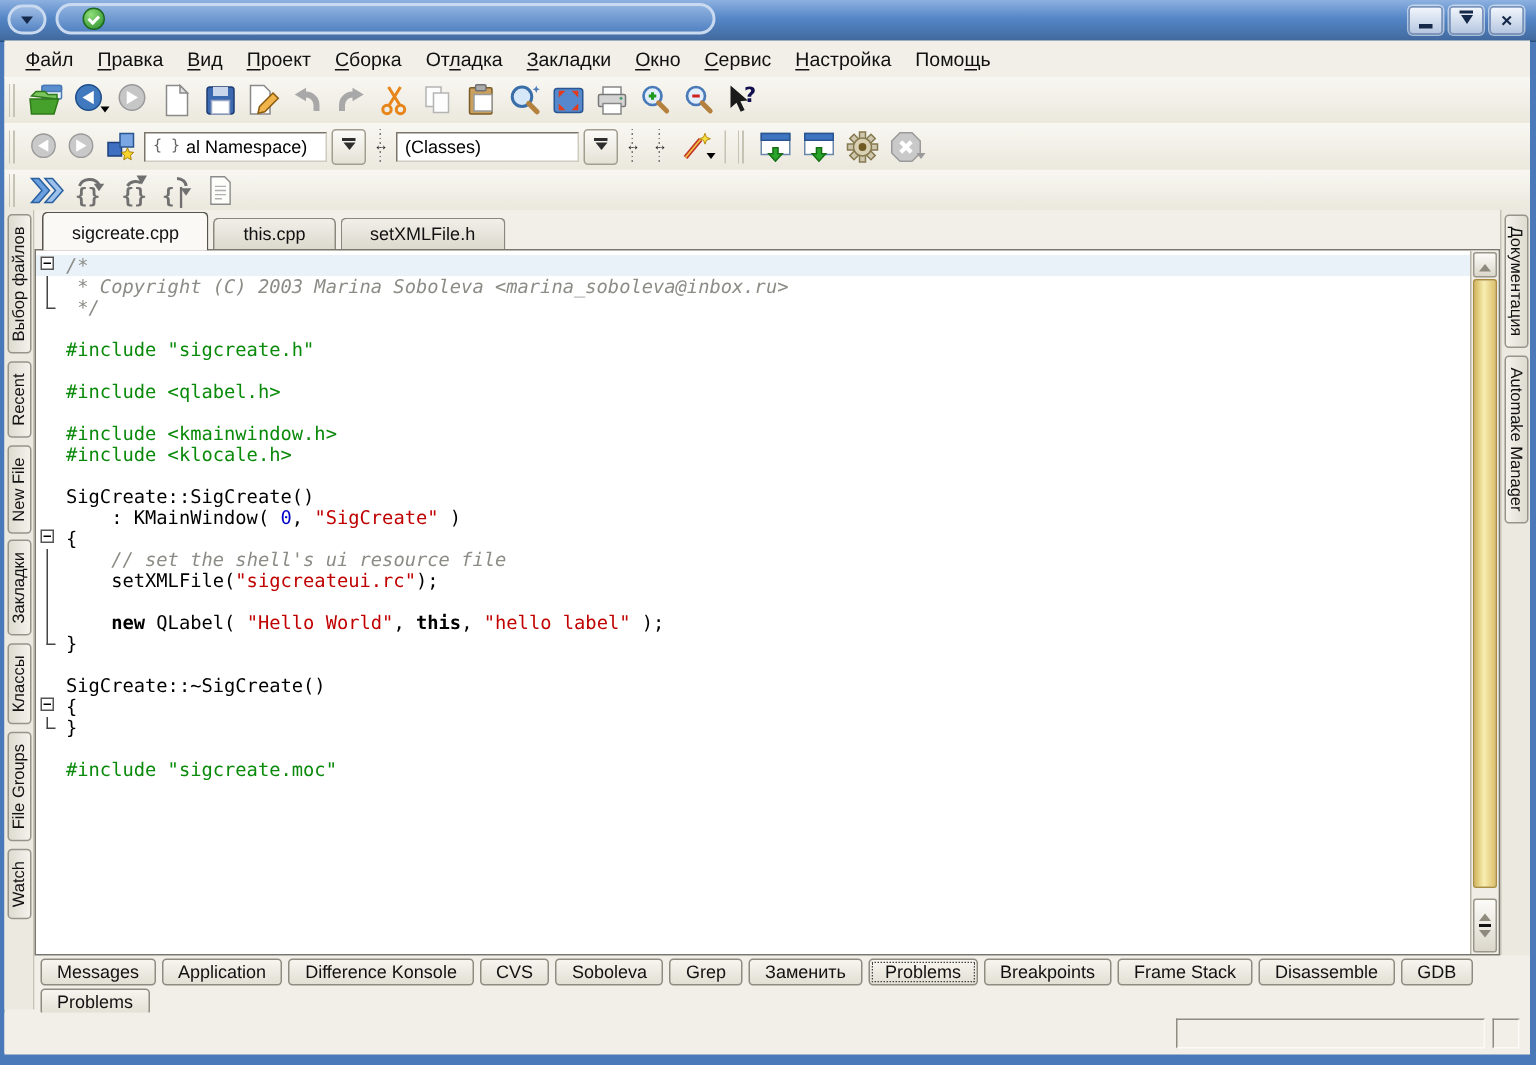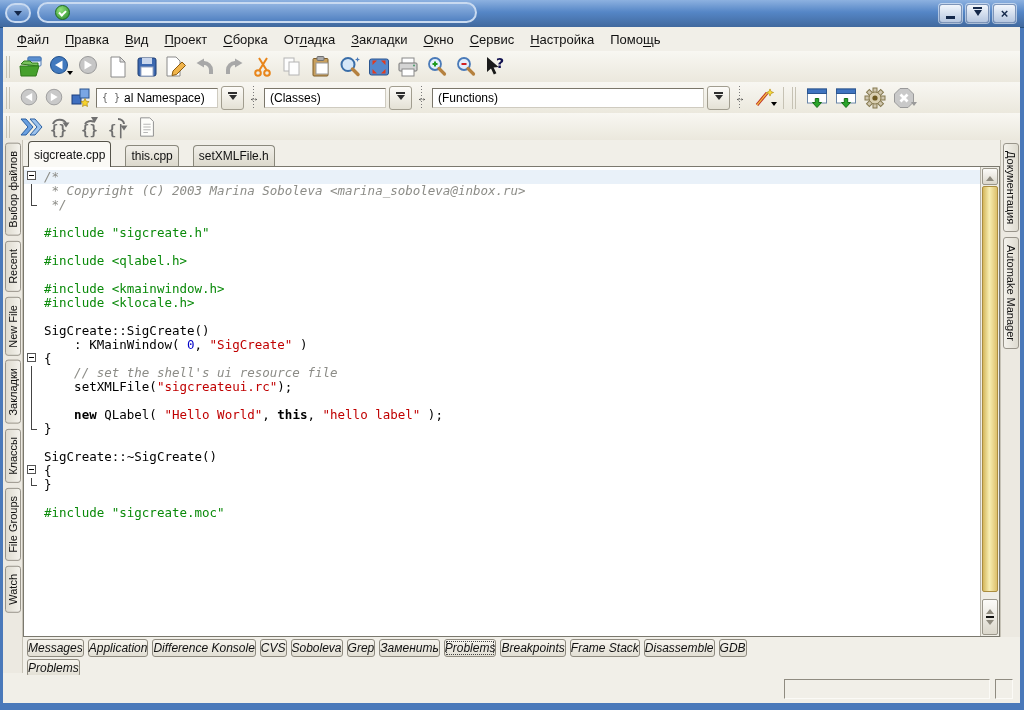--- a/index.html
+++ b/index.html
@@ -72,22 +72,22 @@
   .rightbar{position:absolute;left:1000px;top:140px;width:20px;height:497px;background:#ece9e1;
     border-left:1px solid #c6c2b6;display:flex;flex-direction:column;align-items:center;padding-top:3px;gap:5px;overflow:hidden;box-sizing:border-box;}
   .vtab{font-size:11px;color:#111;background:linear-gradient(90deg,#f4f2ec,#dedbd0);
     border:1px solid #98948a;border-radius:3px;white-space:nowrap;flex:none;}
   .vtab.l{writing-mode:vertical-rl;transform:rotate(180deg);padding:7px 1px;}
   .vtab.r{writing-mode:vertical-rl;padding:7px 1px;}
 
   
   .editor-wrap{position:absolute;left:23px;top:140px;width:977px;height:497px;display:flex;flex-direction:column;}
   .etabbar{height:26px;display:flex;align-items:flex-end;padding-left:5px;background:#f1efe8;flex:none;}
-  .etab{height:20px;padding:0 5px;font-size:12px;border:1px solid #8a887c;border-bottom:none;
-    border-radius:4px 4px 0 0;background:linear-gradient(#f1efe9,#dcd9cd);margin-right:14px;
+  .etab{height:20px;padding:0 19px;font-size:12px;border:1px solid #8a887c;border-bottom:none;
+    border-radius:4px 4px 0 0;background:linear-gradient(#f1efe9,#dcd9cd);margin-right:3px;
     display:flex;align-items:center;color:#111;}
   .etab.active{height:25px;background:#faf9f5;border:1px solid #55534a;border-bottom:none;position:relative;z-index:3;margin-bottom:-1px;}
   .editor-body{flex:1;display:flex;background:#fff;border:1px solid #7a786e;overflow:hidden;position:relative;z-index:1;}
   .code-area{flex:1;overflow:hidden;padding-top:3px;font-family:"DejaVu Sans Mono",monospace;
     font-size:12.5px;line-height:14px;white-space:pre;}
   .cl{display:flex;height:14px;align-items:stretch;}
   .cl.hl{background:#e9f1f9;}
   .fold{width:20px;flex:none;position:relative;}
   .fold.start::before{content:'';position:absolute;left:3px;top:1px;width:9px;height:9px;border:1px solid #555;background:#fff;box-sizing:border-box;}
   .fold.start::after{content:'';position:absolute;left:5px;top:5px;width:5px;height:1px;background:#000;}
@@ -110,23 +110,23 @@
   .arr-up{width:0;height:0;border:4px solid transparent;border-bottom:5px solid #8e8a7e;}
   .arr-dn{width:0;height:0;border:4px solid transparent;border-top:5px solid #8e8a7e;}
   .sdash{width:8px;height:2px;background:#111;}
   .sthumb{position:absolute;left:1px;right:1px;top:19px;height:406px;border:1px solid #ab8d3f;border-radius:2px;
     background:linear-gradient(90deg,#d3b65c 0%,#f8eeb2 45%,#ddбv 0%);box-sizing:border-box;}
   .sthumb{background:linear-gradient(90deg,#d3b65c 0%,#f8eeb2 45%,#ddc06c 100%);}
 
   
   .bottomrows{position:absolute;left:23px;top:637px;width:997px;height:38px;background:#f1efe8;padding-top:2px;box-sizing:border-box;}
   .brow{display:flex;padding:0 0 1px 4px;height:19px;}
-  .bbtn{height:18px;padding:0 0;font-size:12px;color:#111;font-family:"Liberation Sans",sans-serif;
+  .bbtn{height:18px;padding:0 10px;font-size:12px;color:#111;font-family:"Liberation Sans",sans-serif;
     background:linear-gradient(#f7f5ef,#e2dfd4);border:1px solid #8f8b80;border-radius:3px;margin-right:4px;
-    display:flex;align-items:center;flex:none;font-style:italic;}
+    display:flex;align-items:center;flex:none;}
   .bbtn.focus{outline:1px dotted #444;outline-offset:-3px;}
 
   
   .statusbar{position:absolute;left:3px;top:675px;right:4px;height:27px;background:#f1efe8;
     display:flex;align-items:center;justify-content:flex-end;gap:5px;padding-right:7px;box-sizing:border-box;}
   .spanel{height:20px;border:1px solid #8f8b80;border-bottom-color:#fbfaf6;border-right-color:#fbfaf6;background:#f1efe8;box-sizing:border-box;}
   .spanel.big{width:206px;}
   .spanel.small{width:18px;}
 </style>
 </head>
@@ -351,29 +351,20 @@
         </span>
       <span class="combo-arrow">
           <span class="bar"></span>
           <span class="tri"></span>
         </span>
     </span>
     <span class="rhandle">
         <span>↔</span>
       </span>
 
-    <span class="combo">
-      <span class="combo-field" style="width:272px">
-          <span>(Functions)</span>
-        </span>
-      <span class="combo-arrow">
-          <span class="bar"></span>
-          <span class="tri"></span>
-        </span>
-    </span>
     <span class="rhandle">
         <span>↔</span>
       </span>
 
     <span class="tbtn">
         <svg width="24" height="24" viewBox="0 0 24 24">
           <path d="M5 19 L15 7" stroke="#c03028" stroke-width="3.2"></path>
           <path d="M5 19 L15 7" stroke="#f0c040" stroke-width="1.2"></path>
           <path d="M17 5.5 l1 -2.6 1 2.6 2.6 1 -2.6 1 -1 2.6 -1 -2.6 -2.6 -1 z" fill="#f6e040" stroke="#b08000" stroke-width=".6"></path>
         </svg>

